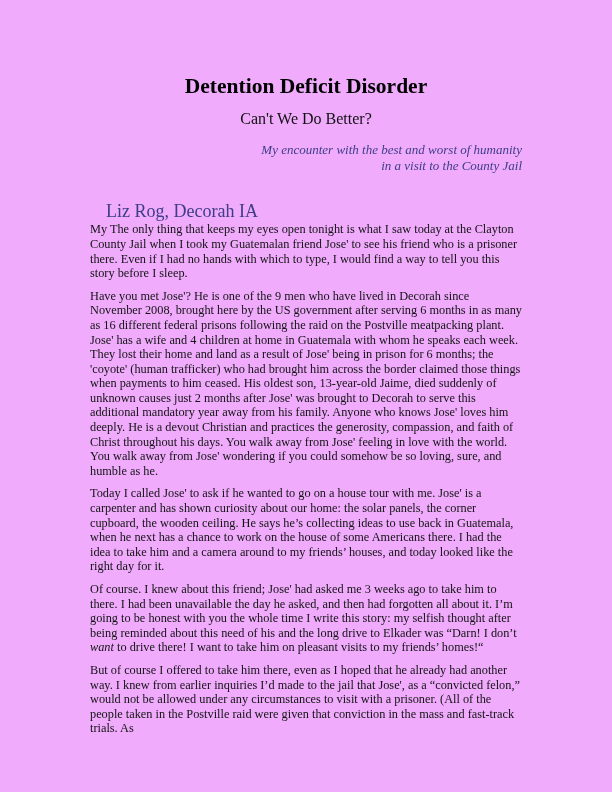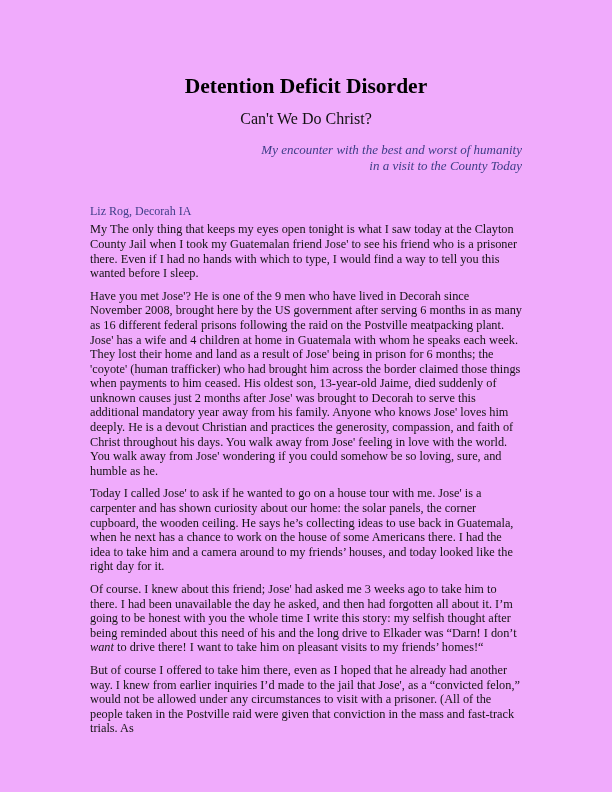--- a/index.html
+++ b/index.html
@@ -32,22 +32,22 @@
   }
   .tagline {
     margin-top: 15px;
     text-align: right;
     font-style: italic;
     font-size: 13px;
     line-height: 16px;
     color: var(--accent, #3d3d87);
   }
   .byline {
-    margin: 29px 0 0 0;
-    font-size: 12px;
+    margin: 29px 0 0 16px;
+    font-size: 18px;
     line-height: 17px;
     font-weight: normal;
     color: var(--accent, #3d3d87);
   }
   .body-text p {
     margin: 0;
     font-size: 12.3px;
     line-height: 14.6px;
     text-align: left;
     color: #131313;
@@ -56,31 +56,31 @@
   .body-text p + p { margin-top: 8px; }
   .body-text em { font-style: italic; }
 </style>
 </head>
 <body>
 
 <div class="page">
 
   <h1 class="doc-title">Detention Deficit Disorder</h1>
 
-  <h2 class="doc-subtitle">Can't We Do Christ?</h2>
+  <h2 class="doc-subtitle">Can't We Do Better?</h2>
 
   <div class="tagline">
     <div>My encounter with the best and worst of humanity</div>
-    <div>in a visit to the County Today</div>
+    <div>in a visit to the County Jail</div>
   </div>
 
   <h3 class="byline">Liz Rog, Decorah IA</h3>
 
   <div class="body-text">
-    <p class="first">My The only thing that keeps my eyes open tonight is what I saw today at the Clayton County Jail  when I took my Guatemalan friend Jose' to see his friend who is a prisoner there. Even if I had no hands with which to type, I would find a way to tell you this wanted before I sleep.</p>
+    <p class="first">My The only thing that keeps my eyes open tonight is what I saw today at the Clayton County Jail  when I took my Guatemalan friend Jose' to see his friend who is a prisoner there. Even if I had no hands with which to type, I would find a way to tell you this story before I sleep.</p>
 
     <p>Have you met Jose'? He is one of the 9 men who have lived in Decorah since November 2008, brought here by the US government after serving 6 months in as many as 16 different federal prisons following the raid on the Postville meatpacking plant. Jose' has a wife and 4 children at home in Guatemala with whom he speaks each week.  They lost their home and land as a result of Jose' being in prison for 6 months; the 'coyote' (human trafficker)  who had brought him across the border claimed those things when payments to him ceased. His oldest son, 13-year-old Jaime, died suddenly of unknown causes just 2 months after Jose' was brought to Decorah to serve this additional mandatory year away from his family. Anyone who knows Jose' loves him deeply. He is a devout Christian and practices the generosity, compassion, and faith of Christ throughout his days. You walk away from Jose' feeling in love with the world. You walk away from Jose' wondering if you could somehow be so loving, sure, and humble as he.</p>
 
     <p>Today I called Jose' to ask if he wanted to go on a house tour with me. Jose' is a carpenter and has shown curiosity about our home: the solar panels, the corner cupboard, the wooden ceiling. He says he’s collecting ideas to use back in Guatemala, when he next has a chance to work on the house of some Americans there. I had the idea to take him and a camera around to my friends’ houses, and today looked like the right day for it.</p>
 
 
     <p><span>Of course. I knew about this friend; Jose' had asked me 3 weeks ago to take him to there. I had been unavailable the day he asked, and then had forgotten all about it. I’m going to be honest with you the whole time I write this story: my selfish thought after being reminded about this need of his and the long drive to Elkader was “Darn! I don’t </span><em>want</em><span> to drive there! I want to take him on pleasant visits to my friends’ homes!“</span></p>
 
     <p>But of course I offered to take him there, even as I hoped that he already had another way. I knew from earlier inquiries I’d made to the jail that Jose', as a “convicted felon,” would not be allowed under any circumstances to visit with a prisoner. (All of the people taken in the Postville raid were given that conviction in the mass and fast-track trials. As</p>
   </div>

